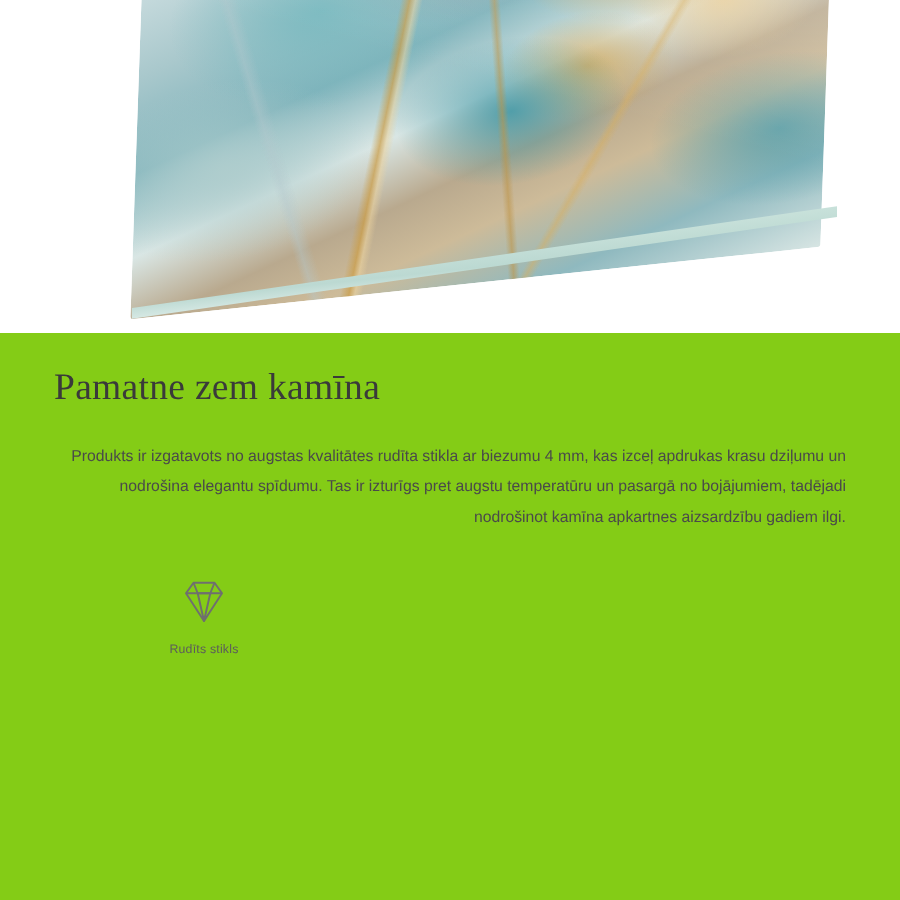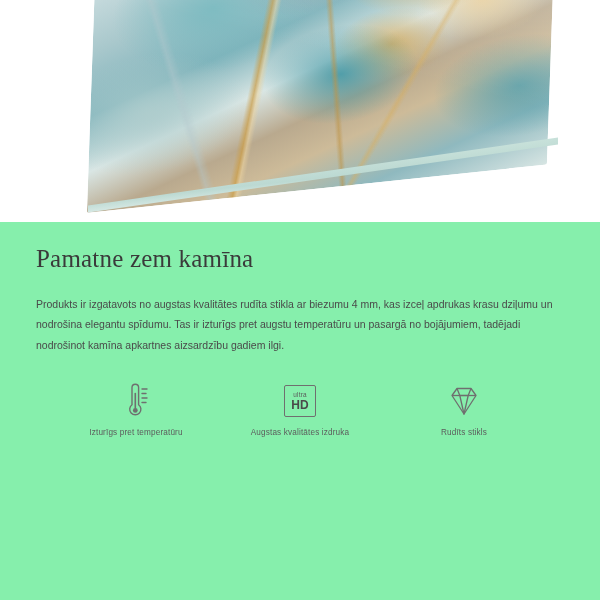--- a/index.html
+++ b/index.html
@@ -11,21 +11,21 @@
     height: 600px;
     overflow: hidden;
     background: #ffffff;
     font-family: "Liberation Sans", sans-serif;
     color: #3d3d3d;
   }
   .page {
     position: relative;
     width: 600px;
     height: 600px;
-    background: #86efac;
+    background: #84cc16;
   }
 
   
   .hero {
     position: relative;
     width: 600px;
     height: 222px;
     overflow: hidden;
     background: #ffffff;
   }
@@ -110,20 +110,21 @@
     color: #3a3a3a;
     letter-spacing: .2px;
   }
   .headline .line2 { display: block; }
   .body-copy {
     margin: 18px 0 12px 0;
     font-size: 10.5px;
     line-height: 1.95;
     color: #4a4a4a;
     max-width: 534px;
+    text-align: right;
   }
 
   
   .features {
     margin-top: 26px;
     display: grid;
     grid-template-columns: repeat(3, 1fr);
     grid-template-rows: 68px 68px;
     row-gap: 14px;
     padding: 0 18px;
@@ -187,41 +188,21 @@
 
   <div class="content">
     <h1 class="headline">
       <span>Pamatne zem kamīna</span>
     </h1>
 
     <p class="body-copy">Produkts ir izgatavots no augstas kvalitātes rudīta stikla ar biezumu 4 mm, kas izceļ apdrukas krasu dziļumu un nodrošina elegantu spīdumu. Tas ir izturīgs pret augstu temperatūru un pasargā no bojājumiem, tadējadi nodrošinot kamīna apkartnes aizsardzību gadiem ilgi.</p>
 
     <div class="features">
 
-      <div class="feature">
-        <div class="feature-icon">
-          <svg width="34" height="40" viewBox="0 0 34 40" fill="none" stroke="#6f6f6f" stroke-width="1.4" stroke-linecap="round">
-            <path d="M13 6.5a3.3 3.3 0 0 1 6.6 0v17.2a5.6 5.6 0 1 1-6.6 0z"></path>
-            <circle cx="16.3" cy="29.4" r="2.4" fill="#6f6f6f" stroke="none"></circle>
-            <path d="M16.3 27V12.5" stroke-width="1.6"></path>
-            <path d="M23 8h5M23 12.5h4M23 17h5M23 21.5h4"></path>
-          </svg>
-        </div>
-        <div class="feature-label">Izturīgs pret temperatūru</div>
-      </div>
-
-      <div class="feature">
-        <div class="feature-icon">
-          <div class="uhd-box">
-            <span class="u">ultra</span>
-            <span class="hd">HD</span>
-          </div>
-        </div>
-        <div class="feature-label">Augstas kvalitātes izdruka</div>
-      </div>
+
 
 
       <div class="feature">
         <div class="feature-icon">
           <svg width="38" height="36" viewBox="0 0 38 36" fill="none" stroke="#6f6f6f" stroke-width="1.3" stroke-linejoin="round">
             <path d="M7 12.5 12 5.5h14l5 7L19 31z"></path>
             <path d="M7 12.5h24"></path>
             <path d="M12 5.5l2.8 7L19 31l4.2-18.5L26 5.5"></path>
             <path d="M14.8 12.5h8.4"></path>
           </svg>

